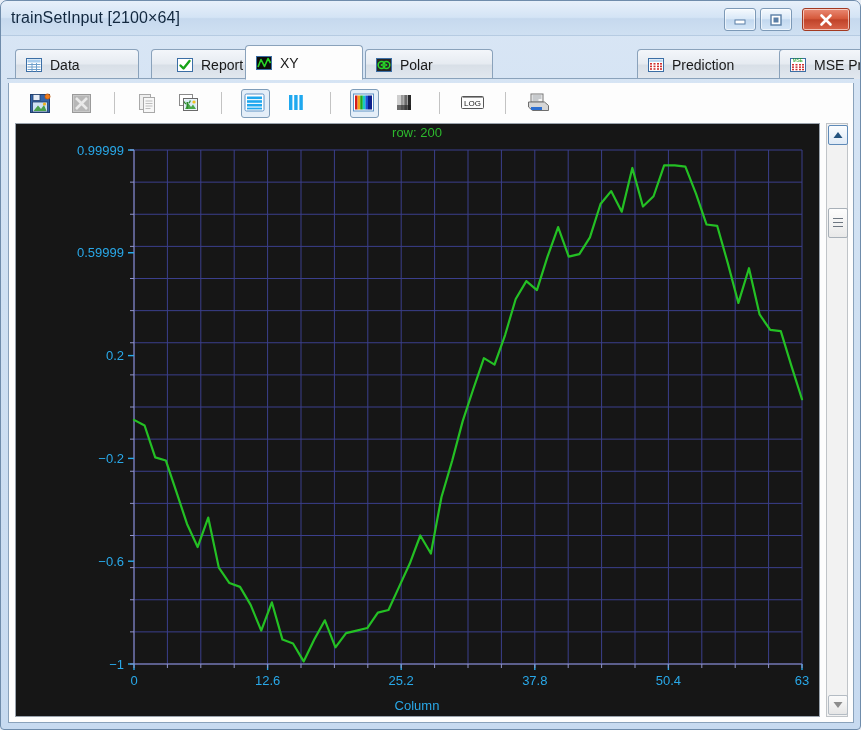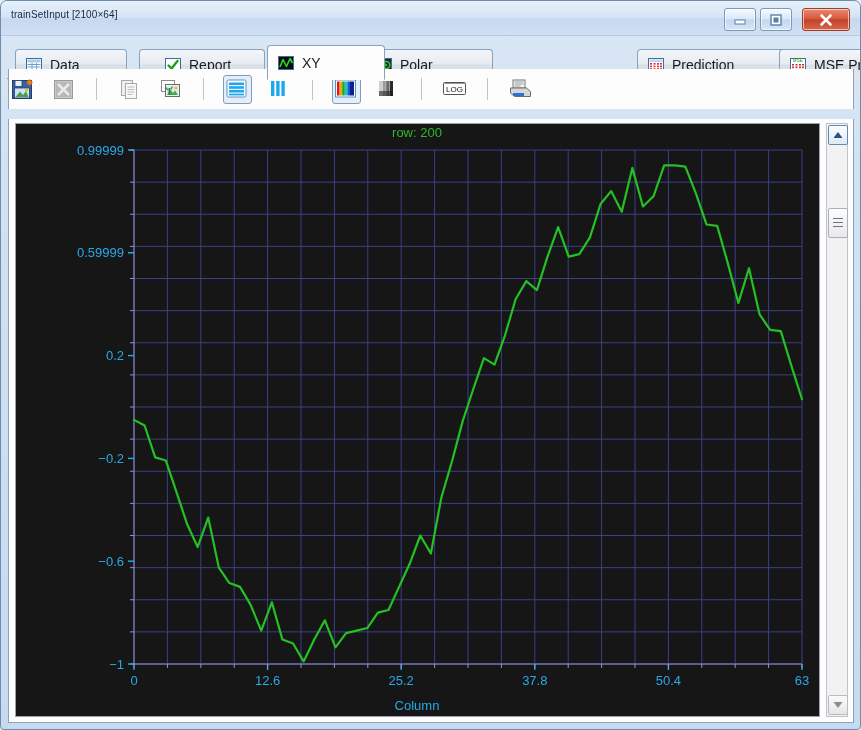--- a/index.html
+++ b/index.html
@@ -20,21 +20,21 @@
 
   
   #titlebar{
     position:absolute;left:0;top:0;width:859px;height:34px;
     background:linear-gradient(to bottom,#e7f0fa 0%,#d4e4f5 48%,#c6d9ee 52%,#cfe0f2 100%);
     border-bottom:1px solid #b6cbe2;
     border-radius:6px 6px 0 0;
   }
   #title-text{
     position:absolute;left:10px;top:8px;
-    font-size:10px;color:#12283f;letter-spacing:.1px;
+    font-size:16px;color:#12283f;letter-spacing:.1px;
     white-space:nowrap;
   }
   .winbtn{
     position:absolute;top:7px;height:21px;width:30px;
     border:1px solid #7c99b7;border-radius:3px;
     background:linear-gradient(to bottom,#f6fafe 0%,#dae9f8 45%,#c2d8ef 52%,#d5e6f7 100%);
     box-shadow:inset 0 0 0 1px rgba(255,255,255,.6);
     cursor:default;
   }
   #btn-min{right:104px;}
@@ -65,30 +65,29 @@
     background:linear-gradient(to bottom,#f3f6fa 0%,#e6ebf1 48%,#d8dfe7 52%,#e2e8ef 100%);
     color:#1a1a1a;font-size:14px;white-space:nowrap;
     cursor:default;
   }
   .tab.active{
     height:35px;bottom:-1px;z-index:5;
     background:#fdfdfd;
     border-color:#8aa2bb;
     border-bottom:1px solid #fdfdfd;
     font-weight:400;
-    margin-left:22px;
   }
   .tab .ticon{width:18px;height:18px;flex:none;position:relative;}
 
   
   #toolbar{
-    position:absolute;left:7px;top:68px;width:846px;height:40px;
+    position:absolute;left:7px;top:82px;width:846px;height:40px;
     background:#fdfdfd;
     border-left:1px solid #8aa2bb;border-right:1px solid #8aa2bb;
-    display:flex;align-items:center;padding-left:0;gap:14px;
+    display:flex;align-items:center;padding-left:18px;gap:14px;
     box-sizing:border-box;
   }
   .tbtn{width:27px;height:27px;position:relative;cursor:default;}
   .tbtn.sel{border:1px solid #7f9db9;border-radius:3px;background:#e4eef8;}
   .tsep{width:1px;height:22px;background:#c3c3c3;margin:0 5px;}
 
   
   #content{
     position:absolute;left:7px;top:118px;width:846px;height:604px;
     box-sizing:border-box;
@@ -148,32 +147,32 @@
 
     <div class="winbtn" id="btn-close">
       <svg width="16" height="14" viewBox="0 0 16 14">
         <path d="M3.5 2.5 L12.5 11.5 M12.5 2.5 L3.5 11.5" stroke="#ffffff" stroke-width="2.6" stroke-linecap="round"></path>
       </svg>
     </div>
   </div>
 
   <div id="tabstrip">
 
-    <div class="tab" style="left:8px;width:112px;">
+    <div class="tab" style="left:8px;width:124px;">
       <span class="ticon">
         <svg width="18" height="18" viewBox="0 0 18 18">
           <rect x="1.5" y="2.5" width="15" height="13" fill="#ffffff" stroke="#3b6ea5"></rect>
           <rect x="2.5" y="3.5" width="13" height="3" fill="#a8cdee"></rect>
           <path d="M2.5 8.5h13M2.5 11h13M2.5 13.5h13M7 7v8.5M11.5 7v8.5" stroke="#6f9fcb" stroke-width="1"></path>
         </svg>
       </span>
       <span>Data</span>
     </div>
 
-    <div class="tab" style="left:132px;width:126px;padding-left:24px;">
+    <div class="tab" style="left:144px;width:126px;padding-left:24px;">
       <span class="ticon">
         <svg width="18" height="18" viewBox="0 0 18 18">
           <rect x="1.5" y="2.5" width="15" height="13" fill="#ffffff" stroke="#3b6ea5"></rect>
           <path d="M4.5 9.5 L7.5 12.5 L13.5 5" stroke="#17a317" stroke-width="2.4" fill="none" stroke-linecap="round" stroke-linejoin="round"></path>
         </svg>
       </span>
       <span>Report</span>
     </div>
 
     <div class="tab active" style="left:238px;width:118px;">

